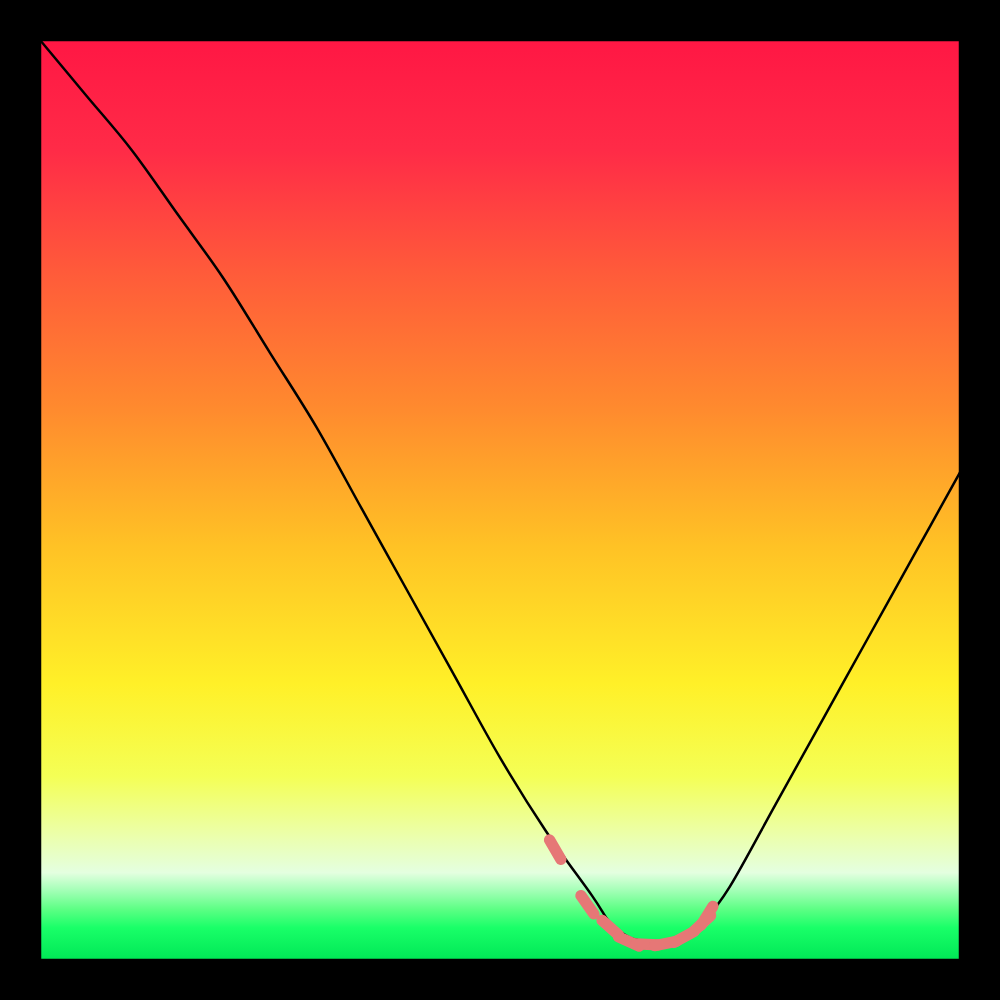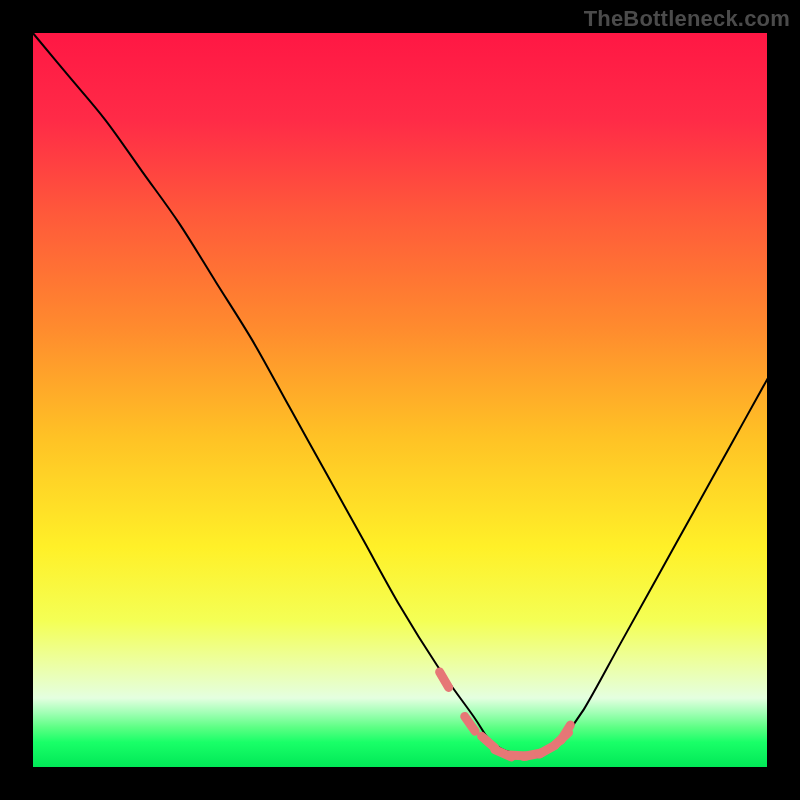--- a/index.html
+++ b/index.html
@@ -32,21 +32,20 @@
   svg {
     position: absolute;
     top: 0;
     left: 0;
   }
 </style>
 </head>
 <body>
 
 <div class="frame">
-  <div class="watermark">TheBottleneck.com</div>
   <svg id="chart-svg" width="800" height="800" viewBox="0 0 800 800">
       <defs>
         <linearGradient id="bg-grad" x1="0" y1="0" x2="0" y2="1">
           <stop offset="0%" stop-color="#ff1744"></stop>
           <stop offset="12%" stop-color="#ff2b47"></stop>
           <stop offset="25%" stop-color="#ff5a3a"></stop>
           <stop offset="40%" stop-color="#ff8a2e"></stop>
           <stop offset="55.00000000000001%" stop-color="#ffc225"></stop>
           <stop offset="70%" stop-color="#fff028"></stop>
           <stop offset="80%" stop-color="#f4ff55"></stop>

